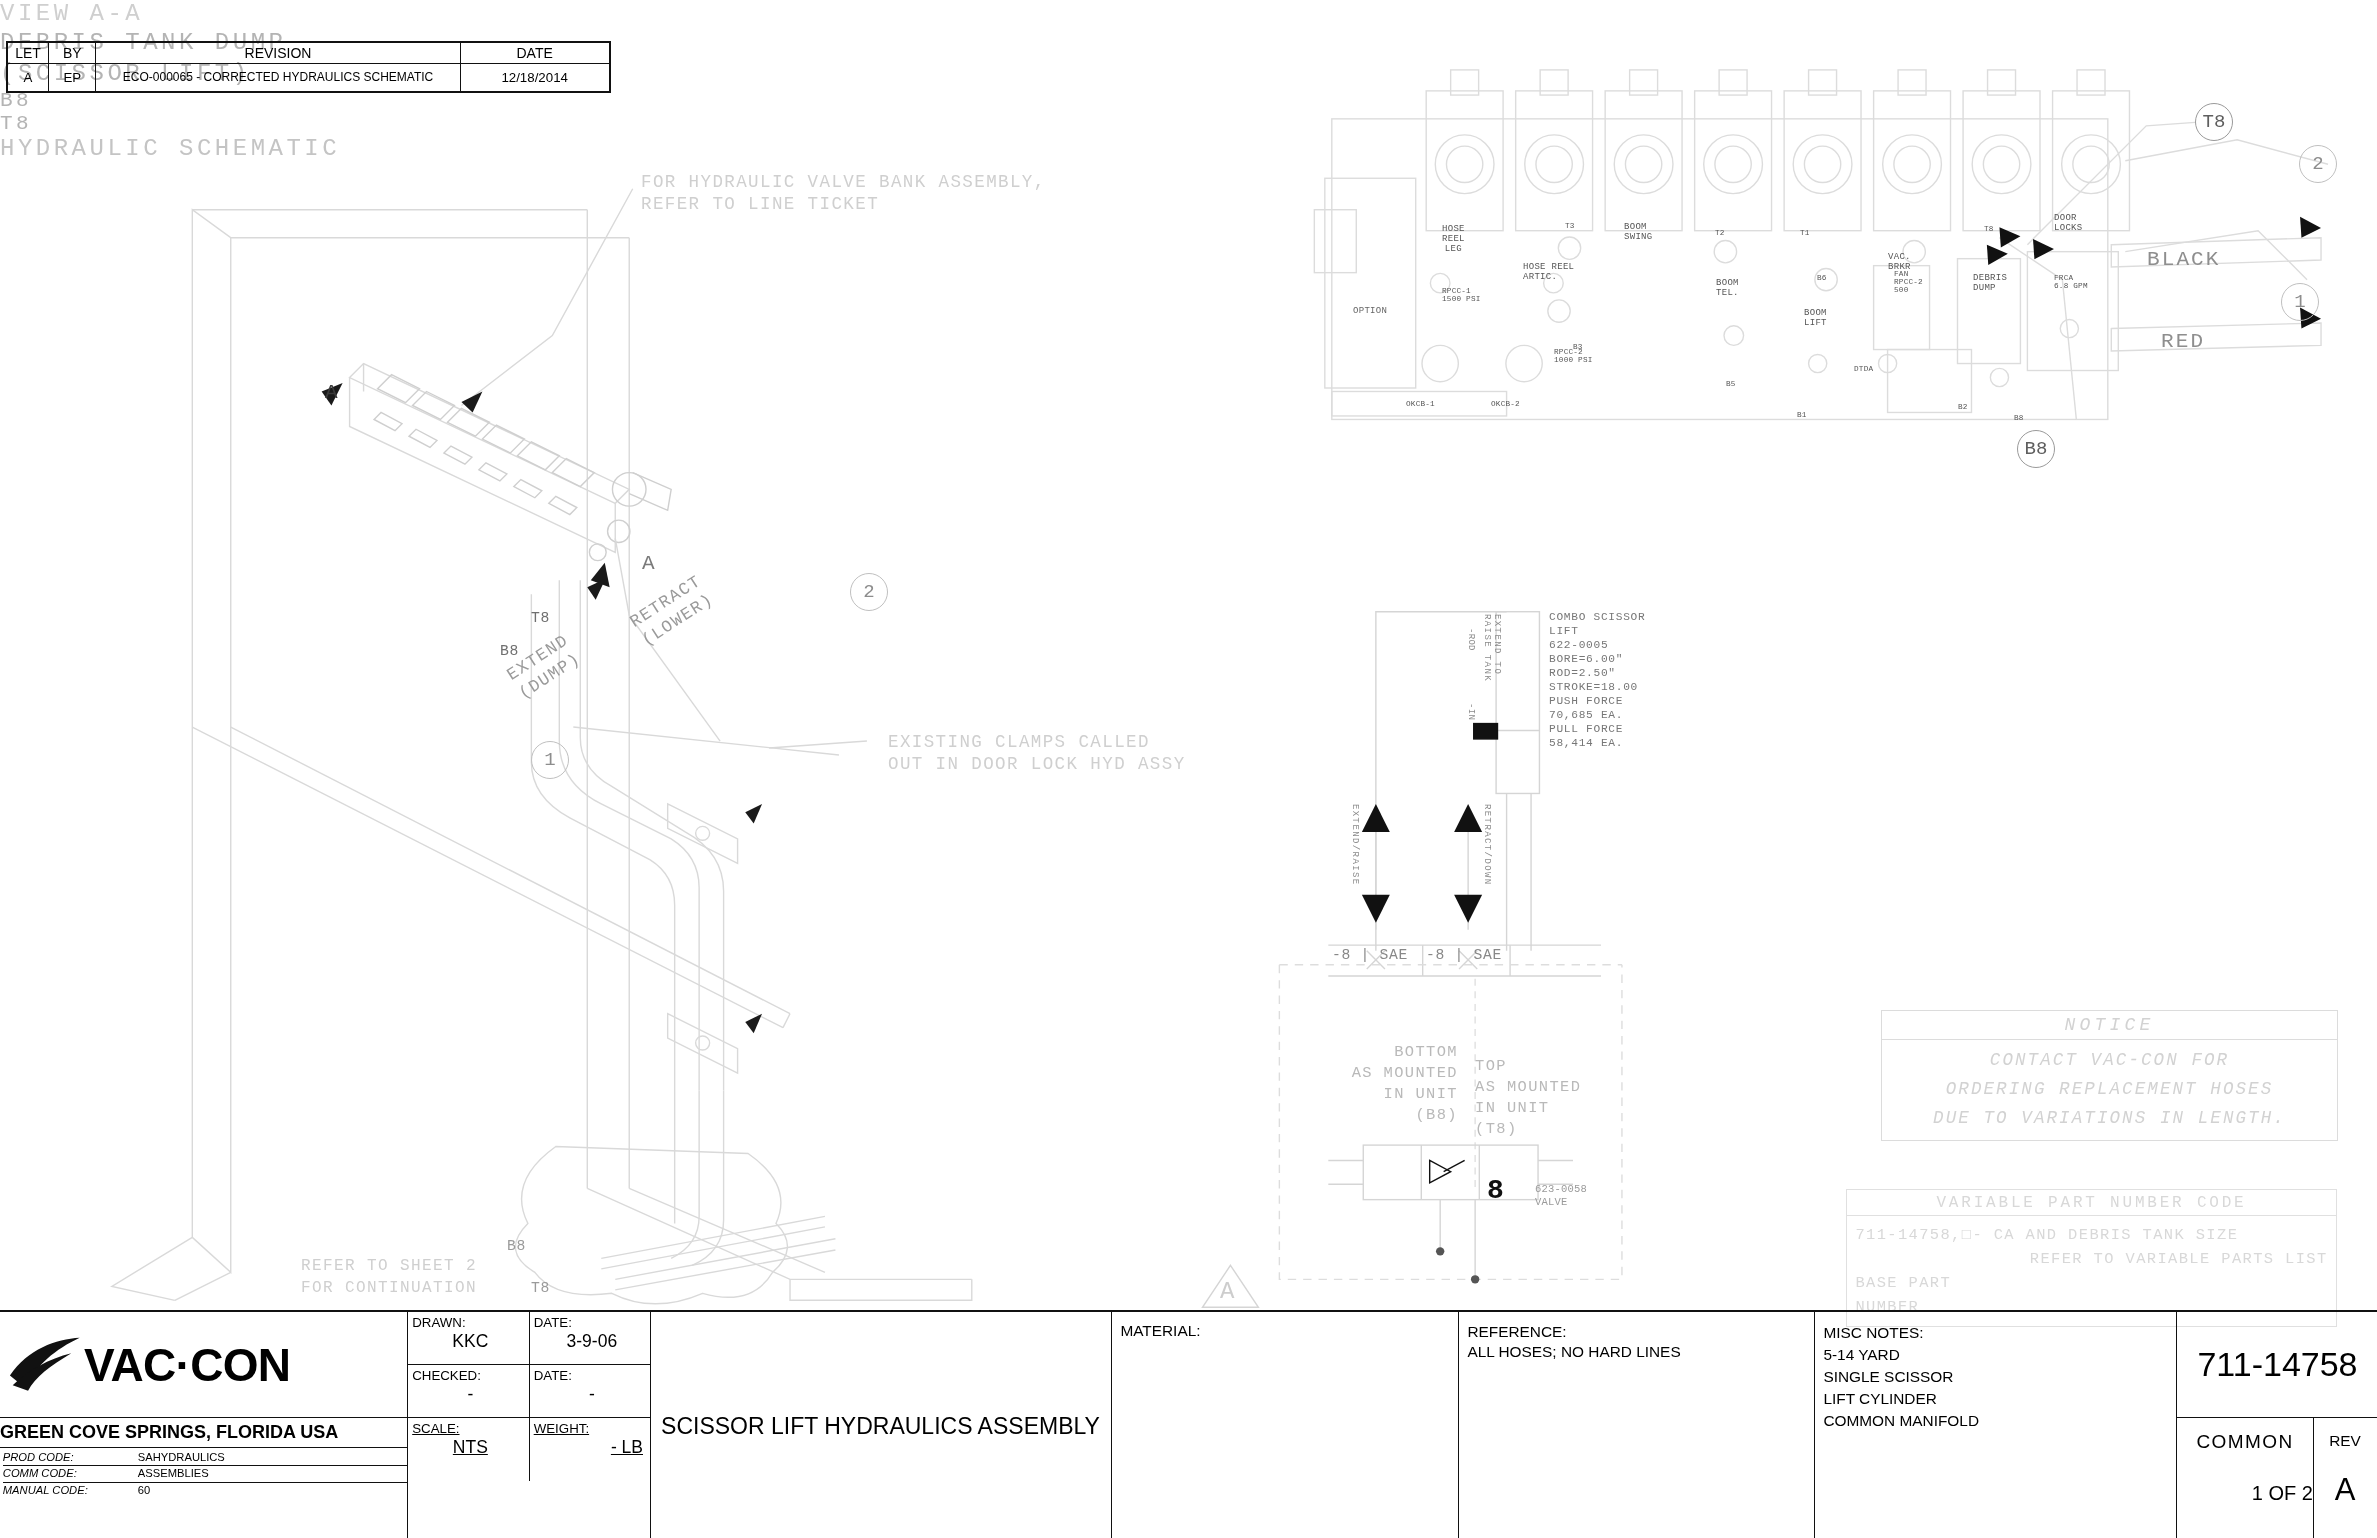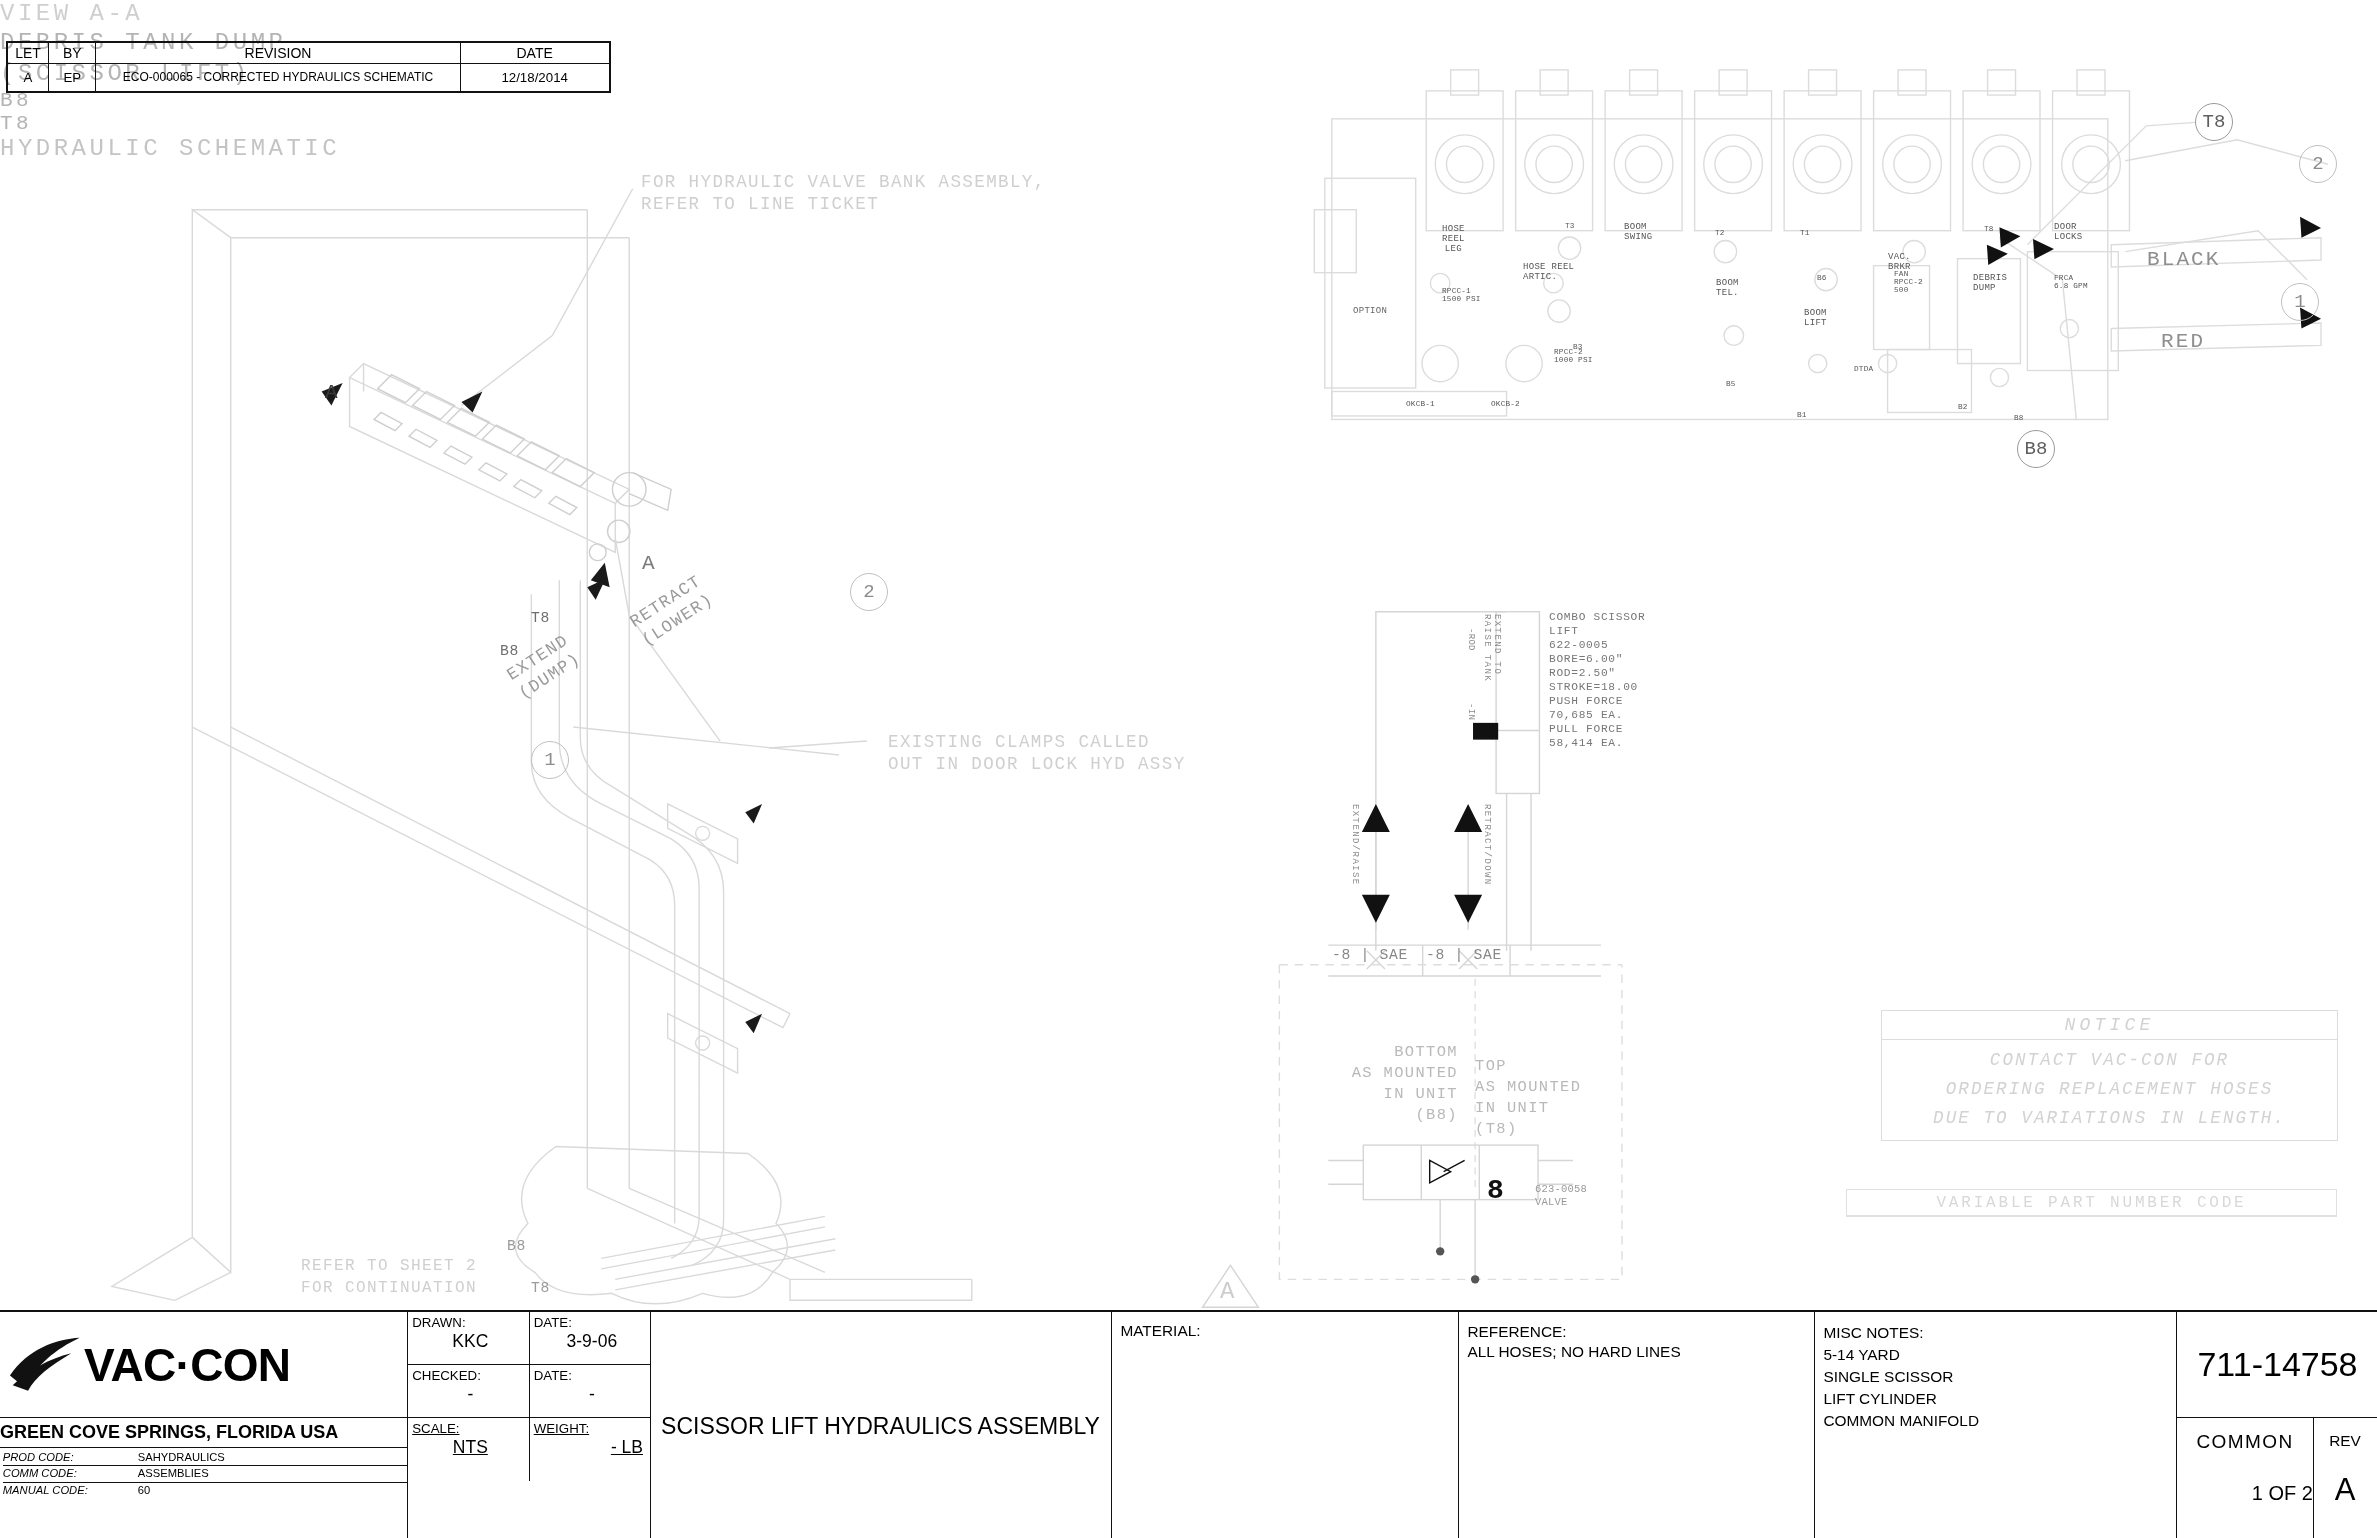--- a/index.html
+++ b/index.html
@@ -289,21 +289,21 @@
   <div class="lbl sm" style="left:1624px;top:222px;color:#555;">BOOM
 SWING</div>
   <div class="lbl sm" style="left:1716px;top:278px;color:#555;">BOOM
 TEL.</div>
   <div class="lbl sm" style="left:1804px;top:308px;color:#555;">BOOM
 LIFT</div>
   <div class="lbl sm" style="left:1888px;top:252px;color:#555;">VAC.
 BRKR</div>
   <div class="lbl sm" style="left:1973px;top:273px;color:#555;">DEBRIS
 DUMP</div>
-  <div class="lbl sm" style="left:2054px;top:222px;color:#555;">DOOR
+  <div class="lbl sm" style="left:2054px;top:213px;color:#555;">DOOR
 LOCKS</div>
 
   <div class="lbl xs" style="left:1565px;top:222px;color:#555;">T3</div>
   <div class="lbl xs" style="left:1715px;top:229px;color:#555;">T2</div>
   <div class="lbl xs" style="left:1800px;top:229px;color:#555;">T1</div>
   <div class="lbl xs" style="left:1984px;top:225px;color:#555;">T8</div>
 
   <div class="lbl xs" style="left:1573px;top:343px;color:#555;">B3</div>
   <div class="lbl xs" style="left:1817px;top:274px;color:#555;">B6</div>
   <div class="lbl xs" style="left:1726px;top:380px;color:#555;">B5</div>
@@ -423,20 +423,26 @@
 
   <div class="notice">
     <div class="hd">NOTICE</div>
     <div class="bd" style="white-space:pre-line;">CONTACT VAC-CON FOR
 ORDERING REPLACEMENT HOSES
 DUE TO VARIATIONS IN LENGTH.</div>
   </div>
 
   <div class="vpnc">
     <div class="hd">VARIABLE PART NUMBER CODE</div>
+    <div class="bd">
+      <div>711-14758,□- CA AND DEBRIS TANK SIZE</div>
+      <div style="text-align:right;">REFER TO VARIABLE PARTS LIST</div>
+      <div>BASE PART</div>
+      <div>NUMBER</div>
+    </div>
   </div>
 
   <div class="title">
 
     <div class="tb logo">
       <div class="brand">
         <svg width="77" height="60" viewBox="0 0 110 86">
           <path d="M4 58 C30 20 70 6 104 4 C70 20 40 44 26 76 Z" fill="#111"></path>
           <path d="M8 72 C30 50 60 34 92 26 C62 44 40 60 30 80 Z" fill="#111"></path>
         </svg>

